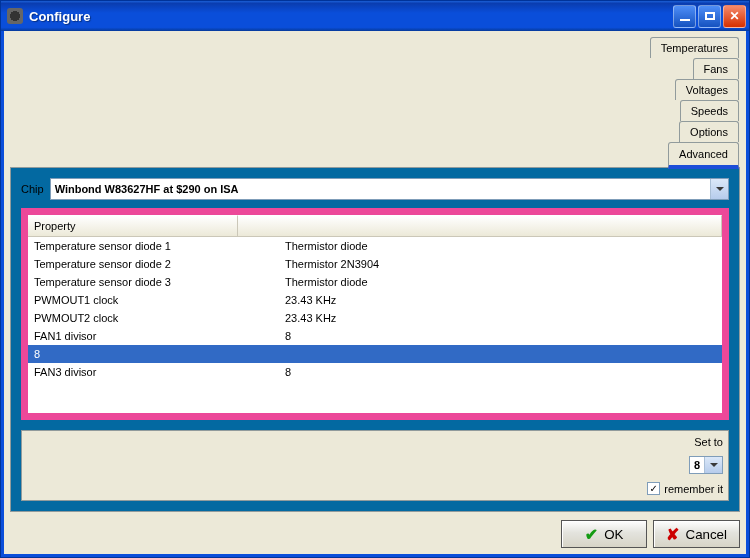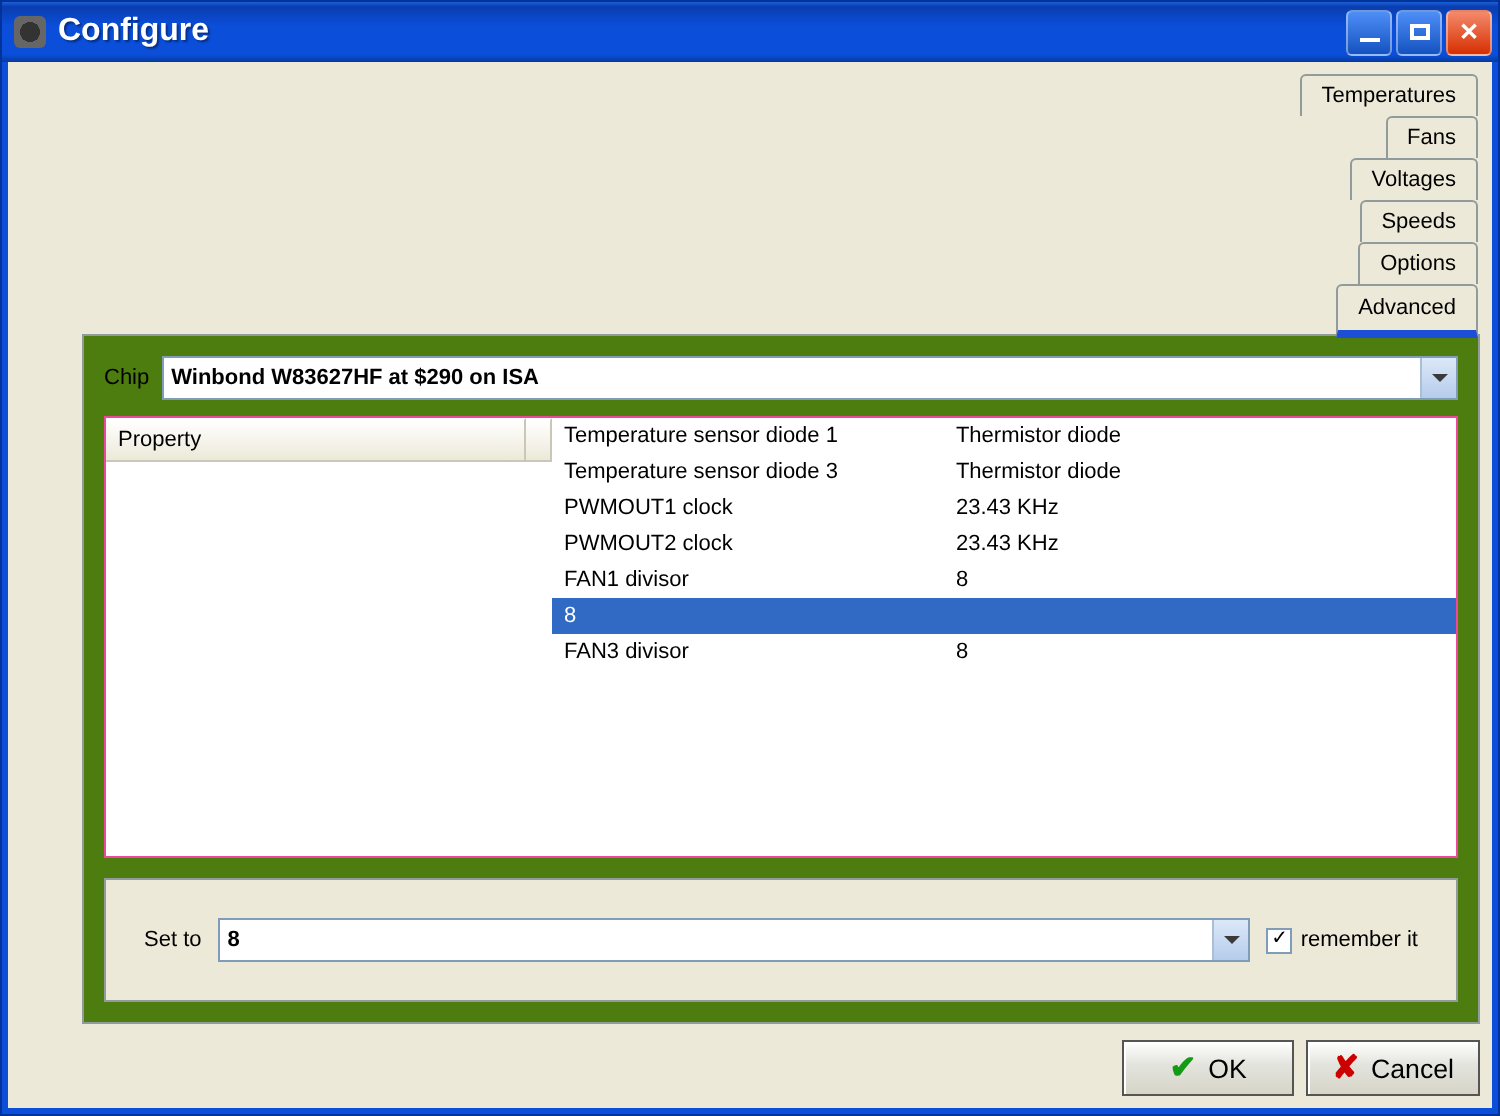--- a/index.html
+++ b/index.html
@@ -24,21 +24,21 @@
   }
 
   .titlebar {
     height: 30px;
     background: linear-gradient(to bottom, #1b5fd6 0%, #0a3db0 8%, #0a4eda 40%, #0a4eda 88%, #063a9a 100%);
     color: #fff;
     display: flex;
     align-items: center;
     padding: 0 3px 0 6px;
     font-weight: bold;
-    font-size: 16px;
+    font-size: 13px;
   }
   .titlebar .app-icon {
     width: 16px; height: 16px; margin-right: 6px;
     background: radial-gradient(circle at 50% 50%, #333 0 5px, #666 5px 8px);
     border-radius: 3px;
   }
   .titlebar .title-text { flex: 1; text-shadow: 1px 1px 1px rgba(0,0,0,0.4); }
   .titlebar .win-controls { display: flex; gap: 2px; }
   .win-btn {
     width: 23px; height: 23px;
@@ -93,27 +93,26 @@
     padding: 5px 10px 5px 10px;
     margin-bottom: -1px;
     z-index: 3;
   }
   .tab:not(.active)::after{
     
   }
   .tabpanel {
     border: 1px solid #919b9c;
     flex: 1;
-    background: #4d7c0f;
+    background: #0369a1;
     display: flex;
     flex-direction: column;
     padding: 10px;
     position: relative;
     z-index: 1;
-    margin-left: 31px;
   }
 
   
   .row { display: flex; align-items: center; gap: 6px; }
   .row.chip-row { margin-bottom: 8px; }
   .label { white-space: nowrap; }
 
   .combo {
     flex: 1;
     display: flex;
@@ -129,24 +128,24 @@
     width: 18px;
     background: linear-gradient(to bottom, #dbe8f8, #b6ccec);
     border-left: 1px solid #aabfd6;
     display:flex; align-items:center; justify-content:center;
   }
   .combo .combo-btn svg { width:8px; height:8px; }
 
   
   .listview {
     flex: 1;
-    border: 1px solid #ec4899;
+    border: 7px solid #ec4899;
     background: #fff;
     display: flex;
-    flex-direction: row;
+    flex-direction: column;
     margin-bottom: 10px;
     overflow: hidden;
     justify-content: flex-end;
   }
   .lv-head {
     display: flex;
     background: #ece9d8;
     border-bottom: 1px solid #cbc7b8;
     height: 22px;
     font-size: 11px;
@@ -164,25 +163,26 @@
   .lv-body { flex: 1; overflow: auto; }
   .lv-row { display: flex; height: 18px; align-items: center; gap: 41px; }
   .lv-row .cell { padding: 0 6px; display:flex; align-items:center; height:100%; }
   .lv-row .cell.prop { width: 210px; }
   .lv-row .cell.val { width: 350px; }
   .lv-row.selected { background: #316ac5; color: #fff; }
 
   
   .setto-row {
     display: flex;
-    align-items: center;
+    align-items: flex-end;
     gap: 8px;
     border: 1px solid #919b9c;
-    padding: 19px;
+    padding: 5px;
     background:#ece9d8;
+    flex-direction:column;
   }
   .setto-row .combo { flex:1; }
   .chk { display:flex; align-items:center; gap:4px; }
   .chkbox {
     width:13px; height:13px; border:1px solid #7f9db9; background:#fff;
     display:flex; align-items:center; justify-content:center; font-size:10px; line-height:1;
   }
 
   
   .btnbar {
@@ -244,20 +244,24 @@
 
       <div class="listview">
         <div class="lv-head">
           <div class="col col-prop">Property</div>
           <div class="col col-filler"></div>
         </div>
         <div class="lv-body" id="lv-body">
             <div class="lv-row">
               <div class="cell prop">Temperature sensor diode 1</div>
               <div class="cell val">Thermistor diode</div>
+            </div>
+            <div class="lv-row">
+              <div class="cell prop">Temperature sensor diode 2</div>
+              <div class="cell val">Thermistor 2N3904</div>
             </div>
             <div class="lv-row">
               <div class="cell prop">Temperature sensor diode 3</div>
               <div class="cell val">Thermistor diode</div>
             </div>
             <div class="lv-row">
               <div class="cell prop">PWMOUT1 clock</div>
               <div class="cell val">23.43 KHz</div>
             </div>
             <div class="lv-row">

